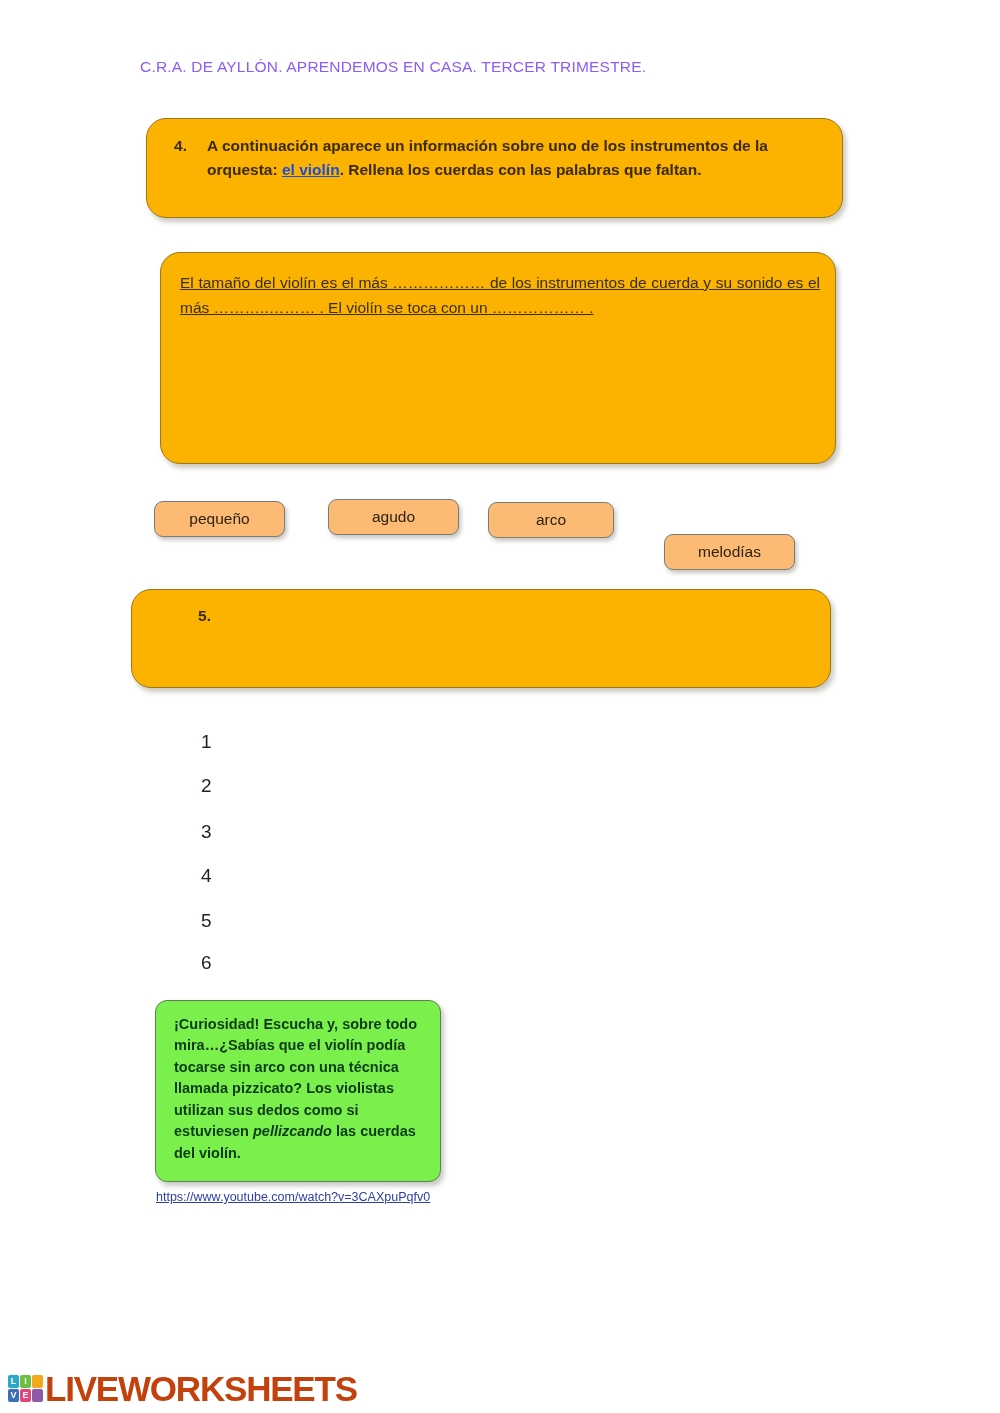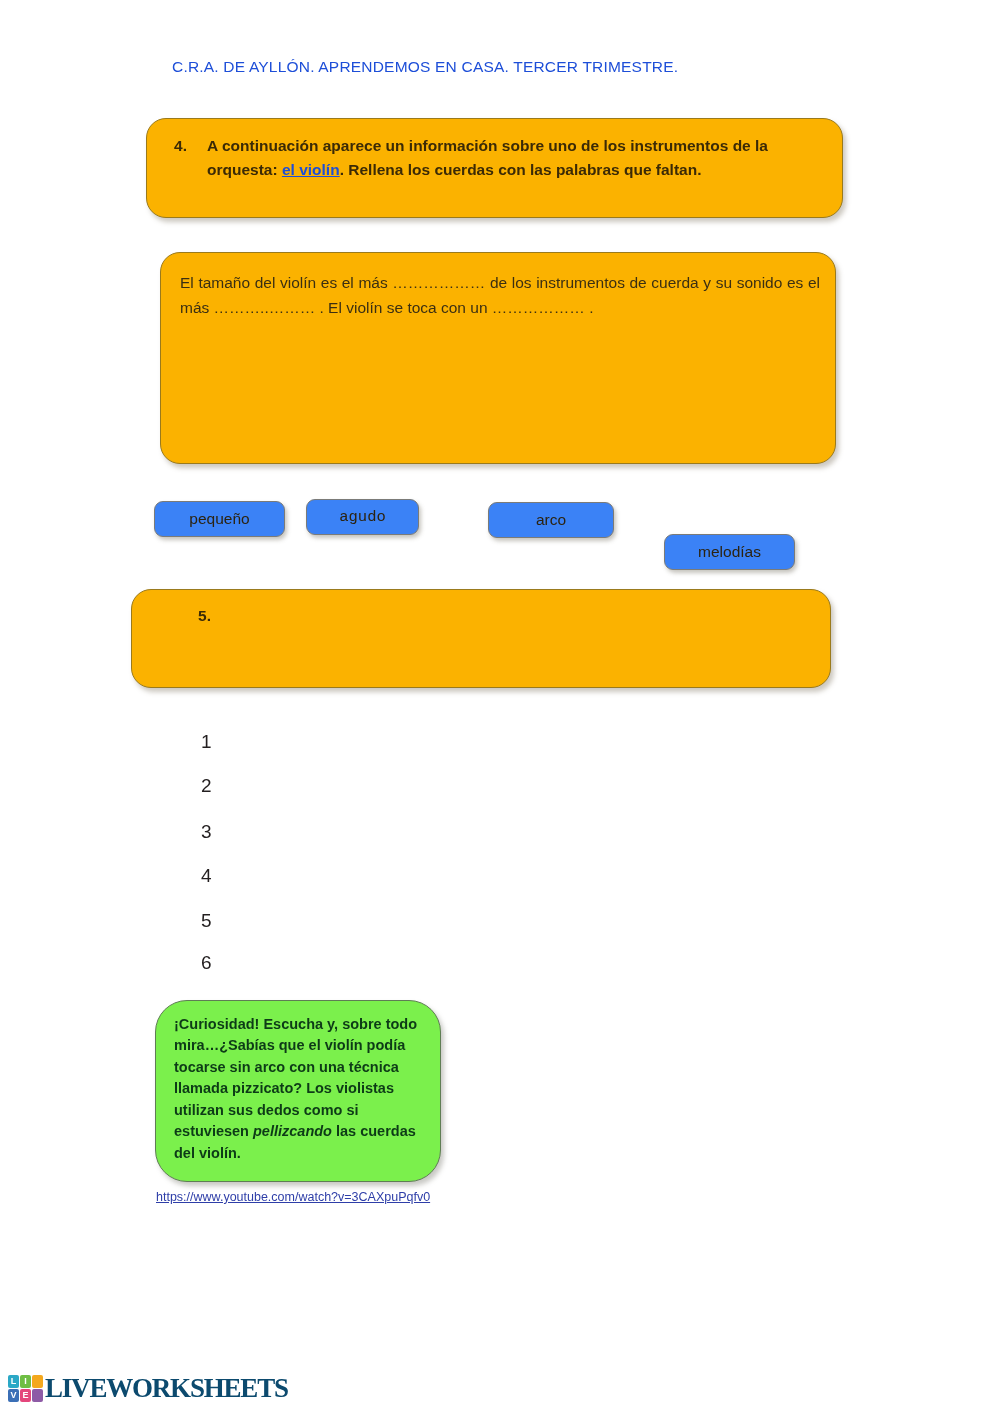--- a/index.html
+++ b/index.html
@@ -16,23 +16,22 @@
     overflow: hidden;
   }
 
   
   .doc-header {
     position: absolute;
     left: 140px;
     top: 58px;
     font-size: 15.5px;
     letter-spacing: .2px;
-    color: #1d4ed8;
+    color: #8b5cf6;
     white-space: nowrap;
-    margin-left: 32px;
   }
 
   
   .panel {
     position: absolute;
     box-sizing: border-box;
     background: #FBB200;
     border: 1.5px solid #9a7a1c;
     border-radius: 20px;
     box-shadow: 3px 4px 5px rgba(120,110,90,.38);
@@ -72,40 +71,40 @@
   }
 
   
   #para-panel { left: 160px; top: 252px; width: 676px; height: 212px; }
   #para-inner {
     position: absolute;
     left: 19px;
     top: 17px;
     width: 640px;
   }
-  #para-inner p { margin: 0 0 16px 0; }
+  #para-inner p { margin: 0 0 16px 0; text-decoration: underline; }
   #para-inner p:last-child { margin-bottom: 0; }
   .justified { text-align: justify; }
 
   
   .chip {
     position: absolute;
     box-sizing: border-box;
-    background: #3b82f6;
+    background: #fdba74;
     border: 1.5px solid #7b7b78;
     border-radius: 9px;
     box-shadow: 2px 3px 4px rgba(120,115,100,.42);
     font-size: 15.5px;
     color: #2c2310;
     text-align: center;
     line-height: 34px;
     height: 36px;
   }
   #chip-0 { left: 154px; top: 501px; width: 131px; }
-  #chip-1 { left: 306px; top: 499px; width: 113px; font-family: Liberation Mono, monospace; }
+  #chip-1 { left: 328px; top: 499px; width: 131px; }
   #chip-2 { left: 488px; top: 502px; width: 126px; }
   #chip-3 { left: 664px; top: 503px; width: 131px; margin-top: 31px; }
 
   
   #q5-panel { left: 131px; top: 589px; width: 700px; height: 99px; }
   #q5-inner {
     position: absolute;
     left: 99px;
     top: 14px;
     width: 580px;
@@ -128,21 +127,21 @@
   
   #green-box {
     position: absolute;
     left: 155px;
     top: 1000px;
     width: 286px;
     height: 182px;
     box-sizing: border-box;
     background: #7BF04C;
     border: 1.5px solid #5f7d55;
-    border-radius: 32px;
+    border-radius: 12px;
     box-shadow: 3px 4px 5px rgba(120,120,110,.4);
   }
   #green-inner {
     position: absolute;
     left: 18px;
     top: 13px;
     width: 250px;
     font-size: 14.5px;
     font-weight: bold;
     line-height: 1.48;
@@ -180,26 +179,25 @@
   .logo-cell {
     font-family: "Liberation Sans", sans-serif;
     font-size: 9px;
     font-weight: bold;
     color: #ffffff;
     line-height: 13px;
     text-align: center;
     border-radius: 2px;
   }
   .logo-wordmark {
-    font-size: 27px;
-    font-weight: bold;
-    color: #0c4a6e;
+    font-size: 35px;
+    font-weight: bold;
+    color: #c2410c;
     letter-spacing: -1.2px;
     line-height: 1;
-    font-family: Liberation Serif, serif;
   }
 </style>
 </head>
 <body>
 
 <div class="doc-header">C.R.A. DE AYLLÓN. APRENDEMOS EN CASA. TERCER TRIMESTRE.</div>
 
 <div class="panel" id="q4-panel">
   <div class="panel-instr" id="q4-inner">
     <span class="q-num">4.</span><span>A continuación aparece un información sobre uno de los instrumentos de la orquesta: </span><span class="violin-link">el violín</span><span>. Rellena los cuerdas con las palabras que faltan.</span>

